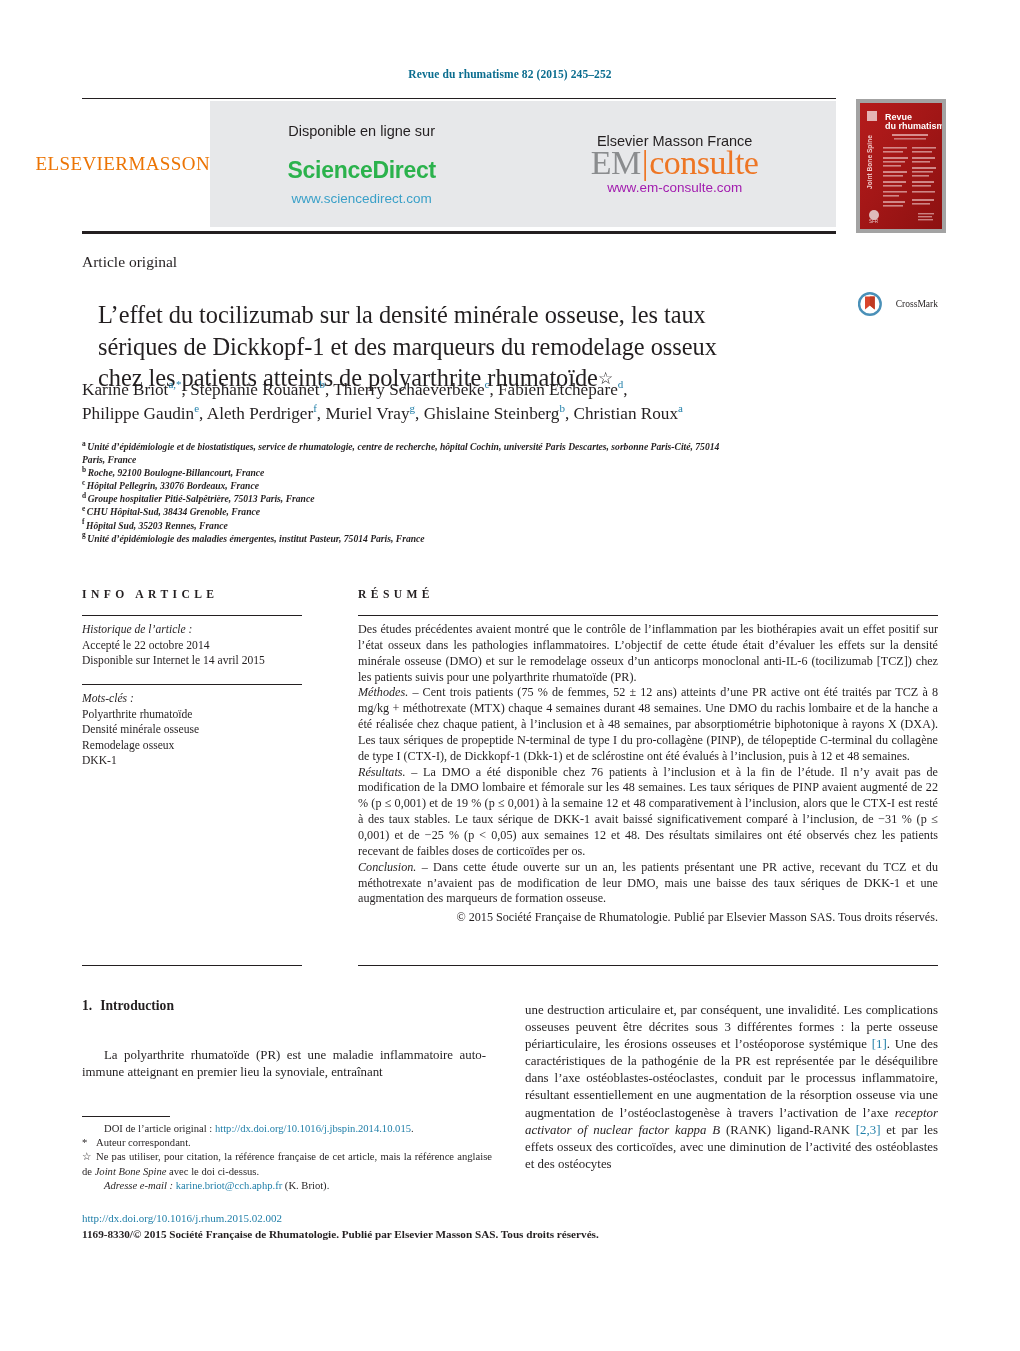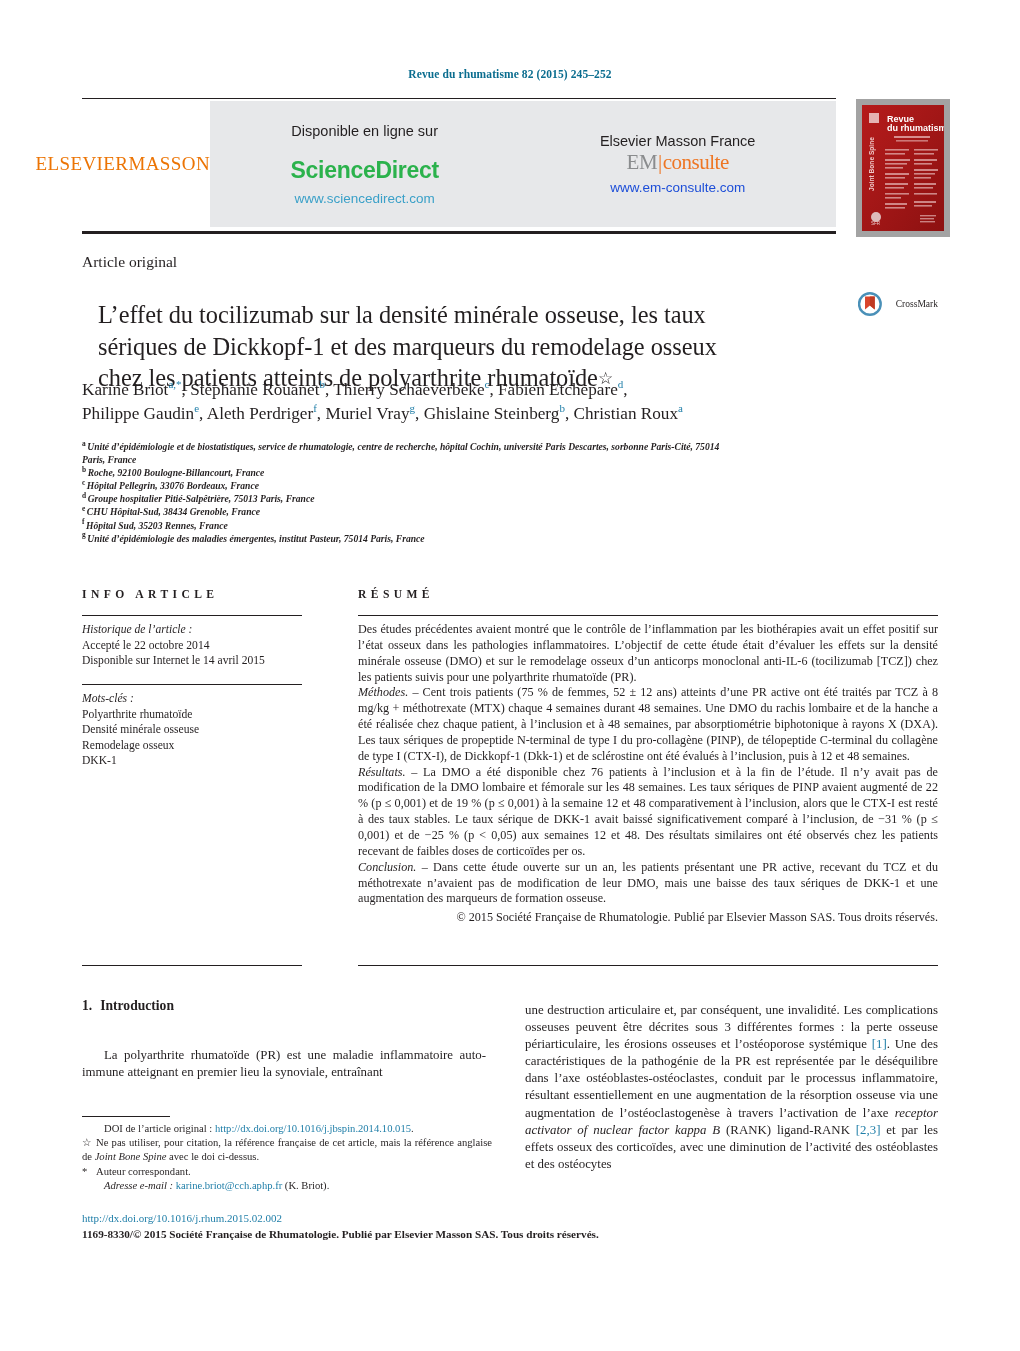--- a/index.html
+++ b/index.html
@@ -99,46 +99,46 @@
     letter-spacing: -0.3px;
     margin-bottom: 7px;
     margin-top: 18px;
   }
   .panel-url {
     font-family: "Liberation Sans", sans-serif;
     font-size: 13.5px;
     color: #3aa0c8;
   }
   .panel-url.dark {
-    color: #1d4ed8;
+    color: #a21caf;
   }
   .em-logo {
     font-family: "Liberation Serif", serif;
-    font-size: 21px;
+    font-size: 34px;
     margin-bottom: 4px;
     letter-spacing: -0.5px;
     line-height: 27px;
     white-space: nowrap;
   }
   .em-logo .em { color: #8a8c8e; }
   .em-logo .bar {
     color: #ee7624;
     font-weight: 300;
     margin: 0 1px;
   }
   .em-logo .consulte { color: #ee7624; }
 
   
   .cover-thumb {
     position: absolute;
     top: 99px;
     left: 856px;
     width: 82px;
     height: 126px;
-    border: 6px solid #a3a3a3;
+    border: 4px solid #a3a3a3;
     background: #aa1111;
     overflow: hidden;
   }
   .cover-inner { position:absolute; inset:0; }
 
   
   .header-rule.bottom {
     top: 231px;
     border-top: 3px solid #231f20;
   }
@@ -555,21 +555,21 @@
     <p>La polyarthrite rhumatoïde (PR) est une maladie inflammatoire auto-immune atteignant en premier lieu la synoviale, entraînant</p>
   </div>
 
   <div class="col-right-body">
     <p><span>une destruction articulaire et, par conséquent, une invalidité. Les complications osseuses peuvent être décrites sous 3 différentes formes : la perte osseuse périarticulaire, les érosions osseuses et l’ostéoporose systémique </span><span class="ref-link">[1]</span><span>. Une des caractéristiques de la pathogénie de la PR est représentée par le déséquilibre dans l’axe ostéoblastes-ostéoclastes, conduit par le processus inflammatoire, résultant essentiellement en une augmentation de la résorption osseuse via une augmentation de l’ostéoclastogenèse à travers l’activation de l’axe </span><span class="ital">receptor activator of nuclear factor kappa B</span><span> (RANK) ligand-RANK </span><span class="ref-link">[2,3]</span><span> et par les effets osseux des corticoïdes, avec une diminution de l’activité des ostéoblastes et des ostéocytes</span></p>
   </div>
 
   <div class="foot-rule"></div>
   <div class="footnotes">
     <p class="fn-indent"><span>DOI de l’article original : </span><span class="lnk">http://dx.doi.org/10.1016/j.jbspin.2014.10.015</span><span>.</span></p>
+    <p><span class="marker">*</span><span>Auteur correspondant.</span></p>
     <p><span class="marker">☆</span><span>Ne pas utiliser, pour citation, la référence française de cet article, mais la référence anglaise de </span><span class="ital">Joint Bone Spine</span><span> avec le doi ci-dessus.</span></p>
-    <p><span class="marker">*</span><span>Auteur correspondant.</span></p>
     <p class="fn-indent"><span class="ital">Adresse e-mail : </span><span class="lnk">karine.briot@cch.aphp.fr</span><span> (K. Briot).</span></p>
   </div>
 
   <div class="bottom-doi">http://dx.doi.org/10.1016/j.rhum.2015.02.002</div>
   <div class="bottom-copy">1169-8330/© 2015 Société Française de Rhumatologie. Publié par Elsevier Masson SAS. Tous droits réservés.</div>
 
 </div>
 
 </body></html>

